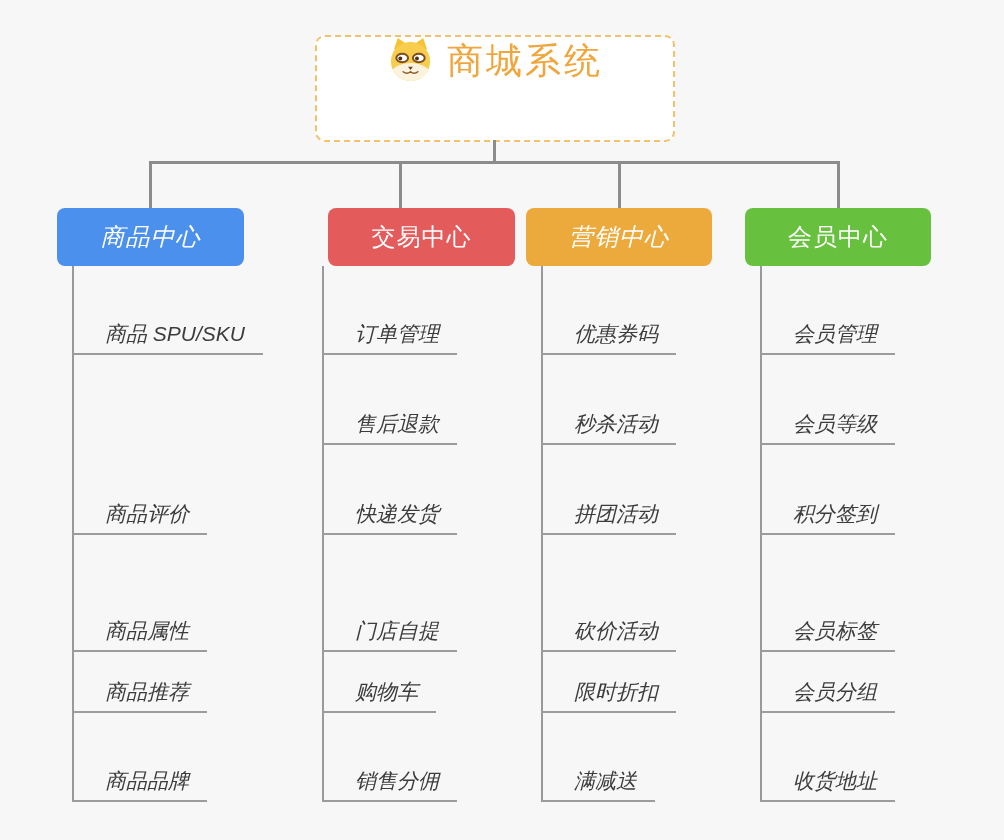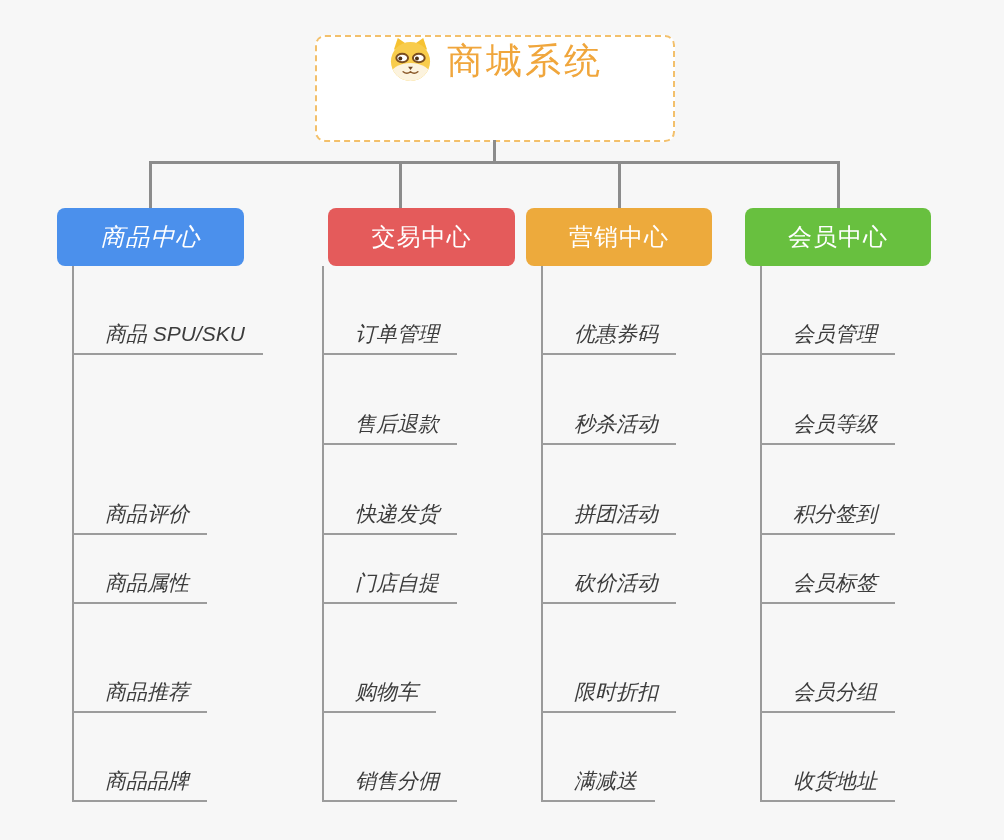--- a/index.html
+++ b/index.html
@@ -46,21 +46,21 @@
     position:absolute;
     top:208px; height:58px;
     border-radius:8px;
     color:#ffffff;
     font-size:24px;
     letter-spacing:1px;
     display:flex; align-items:center; justify-content:center;
   }
   .branch.b0{left:57px;  width:187px;font-style:italic;}
   .branch.b1{left:307px; width:187px;}
-  .branch.b2{left:526px; width:186px;}
+  .branch.b2{left:526px; width:186px;font-style:italic;}
   .branch.b3{left:745px; width:186px;}
   
   .trunk{
     position:absolute;
     top:266px; height:536px; width:2px;
     background:#9a9a9a;
   }
   .trunk.c0{left:72px;}
   .trunk.c1{left:322px;}
   .trunk.c2{left:541px;}
@@ -79,21 +79,21 @@
     box-sizing:content-box;
   }
   .leaf>span{padding-bottom:5px;display:block;font-style:italic;}
   .leaf.c0{left:72px;}
   .leaf.c1{left:322px;}
   .leaf.c2{left:541px;justify-content:center;}
   .leaf.c3{left:760px;}
   .leaf.r0{top:315px;}
   .leaf.r1{top:405px;}
   .leaf.r2{top:495px;}
-  .leaf.r3{top:564px;}
+  .leaf.r3{top:612px;}
   .leaf.r4{top:673px;}
   .leaf.r5{top:762px;}
 </style>
 </head>
 <body>
 
 <div class="canvas">
 
   <div class="root-node">
     <svg class="doge" viewBox="0 0 48 46" aria-hidden="true">

